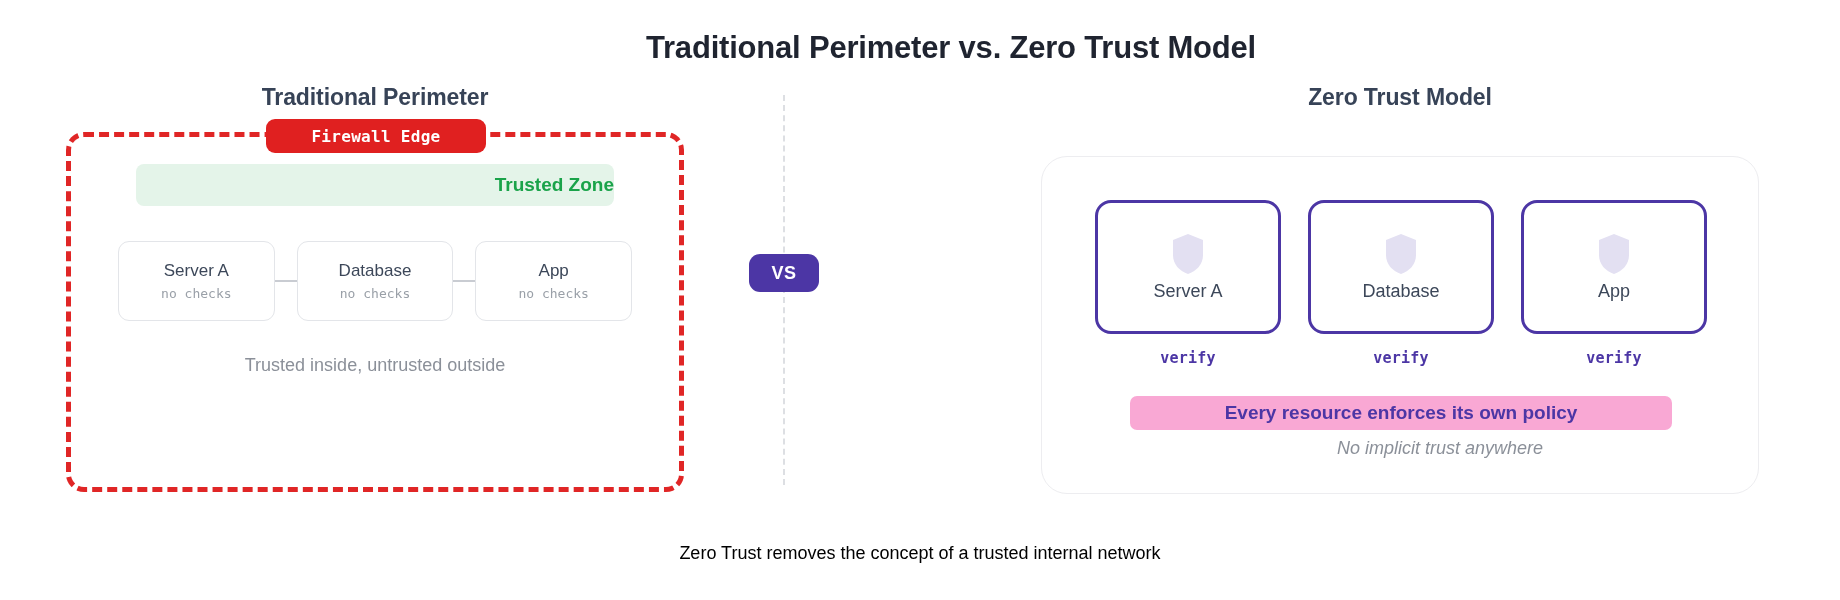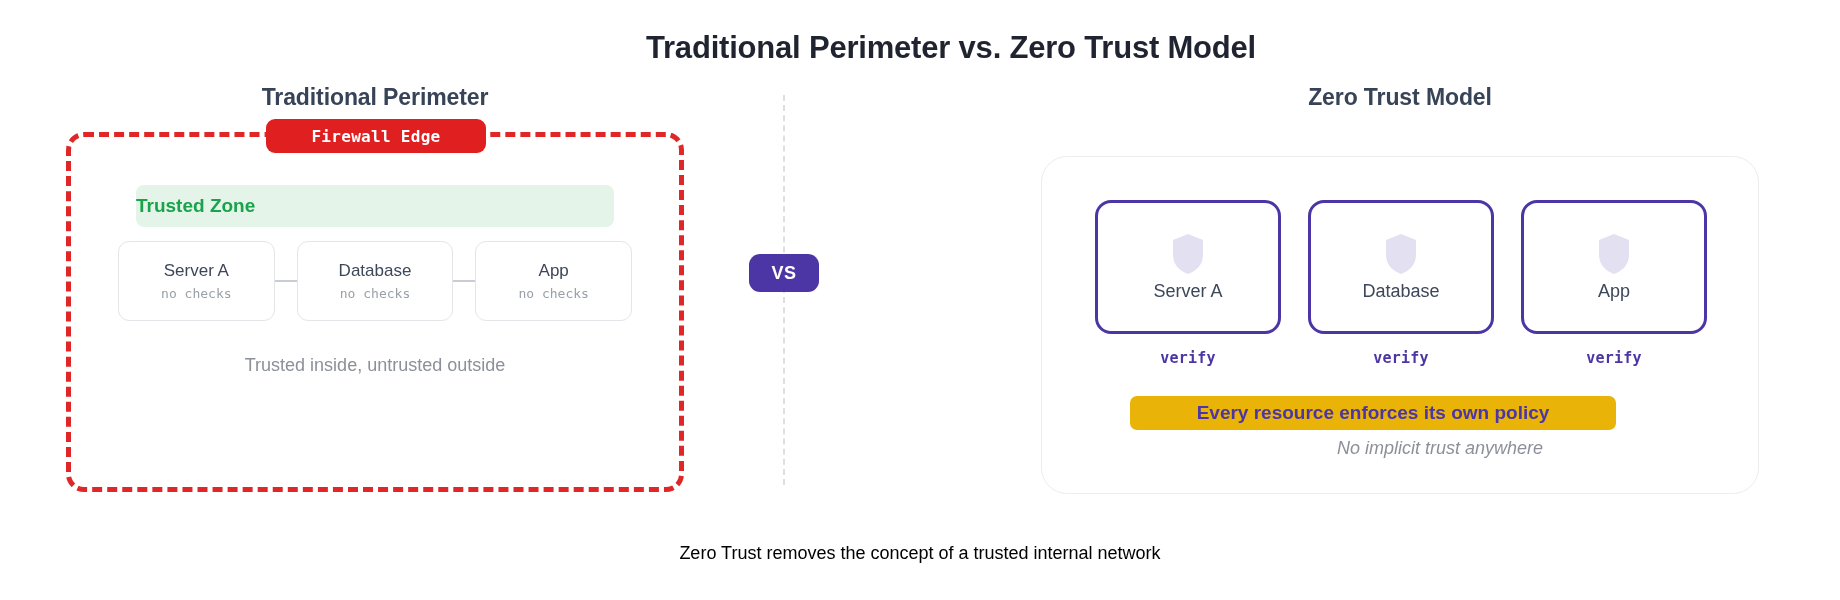--- a/index.html
+++ b/index.html
@@ -69,28 +69,28 @@
     display: flex;
     align-items: center;
     justify-content: center;
     letter-spacing: 0.3px;
     text-align: right;
   }
 
   .trusted-zone {
     position: absolute;
     left: 136px;
-    top: 185px;
+    top: 164px;
     width: 478px;
     height: 42px;
     background: #e4f4e9;
     border-radius: 8px;
     display: flex;
     align-items: center;
-    justify-content: flex-start;
+    justify-content: flex-end;
     color: #1aa34a;
     font-size: 19px;
     font-weight: bold;
   }
 
   .legacy-nodes {
     position: absolute;
     left: 118px;
     top: 241px;
     width: 514px;
@@ -218,23 +218,23 @@
     font-size: 15px;
     font-weight: bold;
     color: #4c36a5;
     letter-spacing: 0.2px;
   }
 
   .policy-banner {
     position: absolute;
     left: 1130px;
     top: 396px;
-    width: 486px;
+    width: 542px;
     height: 34px;
-    background: #eab308;
+    background: #f9a8d4;
     border-radius: 7px;
     display: flex;
     align-items: center;
     justify-content: center;
     color: #4c36a5;
     font-size: 19px;
     font-weight: bold;
   }
   .zt-caption {
     position: absolute;

